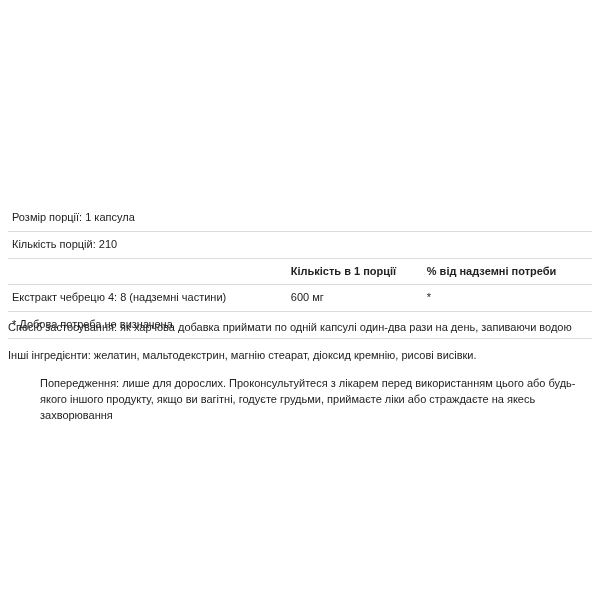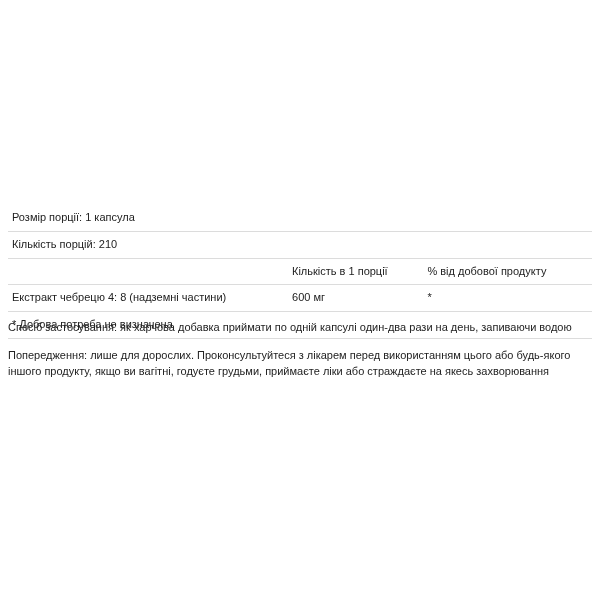--- a/index.html
+++ b/index.html
@@ -43,21 +43,21 @@
   .col-name {
     width: 290px;
   }
   .col-amount {
     width: 130px;
   }
   .col-dv {
     width: 164px;
   }
   .hdr td {
-    font-weight: normal;
+    font-weight: bold;
     border-bottom: 1px solid #dcdcdc;
   }
   .hdr td.col-name {
     border-bottom: 1px solid #dcdcdc;
   }
   .nowrap-cell {
     white-space: nowrap;
   }
   .footnote td {
     border-bottom: 1px solid #dcdcdc;
@@ -70,20 +70,21 @@
     width: 584px;
     font-size: 11px;
     line-height: 1.45;
     color: #222222;
   }
   .para {
     margin: 0 0 12px 0;
   }
   .para:last-child {
     margin-bottom: 0;
+    margin-left: 32px;
   }
 </style>
 </head>
 <body>
 
 <div class="page">
 
   <div class="panel">
     <table class="facts">
       <tbody>
@@ -93,34 +94,35 @@
           <td class="col-dv"></td>
         </tr>
         <tr class="row-line">
           <td class="col-name">Кількість порцій: 210</td>
           <td class="col-amount"></td>
           <td class="col-dv"></td>
         </tr>
         <tr class="hdr">
           <td class="col-name"></td>
           <td class="col-amount nowrap-cell">Кількість в 1 порції</td>
-          <td class="col-dv nowrap-cell">% від добової продукту</td>
+          <td class="col-dv nowrap-cell">% від надземні потреби</td>
         </tr>
         <tr class="row-line">
           <td class="col-name">Екстракт чебрецю 4: 8 (надземні частини)</td>
           <td class="col-amount">600 мг</td>
           <td class="col-dv">*</td>
         </tr>
         <tr class="footnote">
           <td class="col-name">* Добова потреба не визначена</td>
           <td class="col-amount"></td>
           <td class="col-dv"></td>
         </tr>
       </tbody>
     </table>
   </div>
 
   <div class="paras">
     <p class="para">Спосіб застосування: як харчова добавка приймати по одній капсулі один-два рази на день, запиваючи водою</p>
+    <p class="para">Інші інгредієнти: желатин, мальтодекстрин, магнію стеарат, діоксид кремнію, рисові висівки.</p>
     <p class="para">Попередження: лише для дорослих. Проконсультуйтеся з лікарем перед використанням цього або будь-якого іншого продукту, якщо ви вагітні, годуєте грудьми, приймаєте ліки або страждаєте на якесь захворювання</p>
   </div>
 
 </div>
 
 </body></html>

